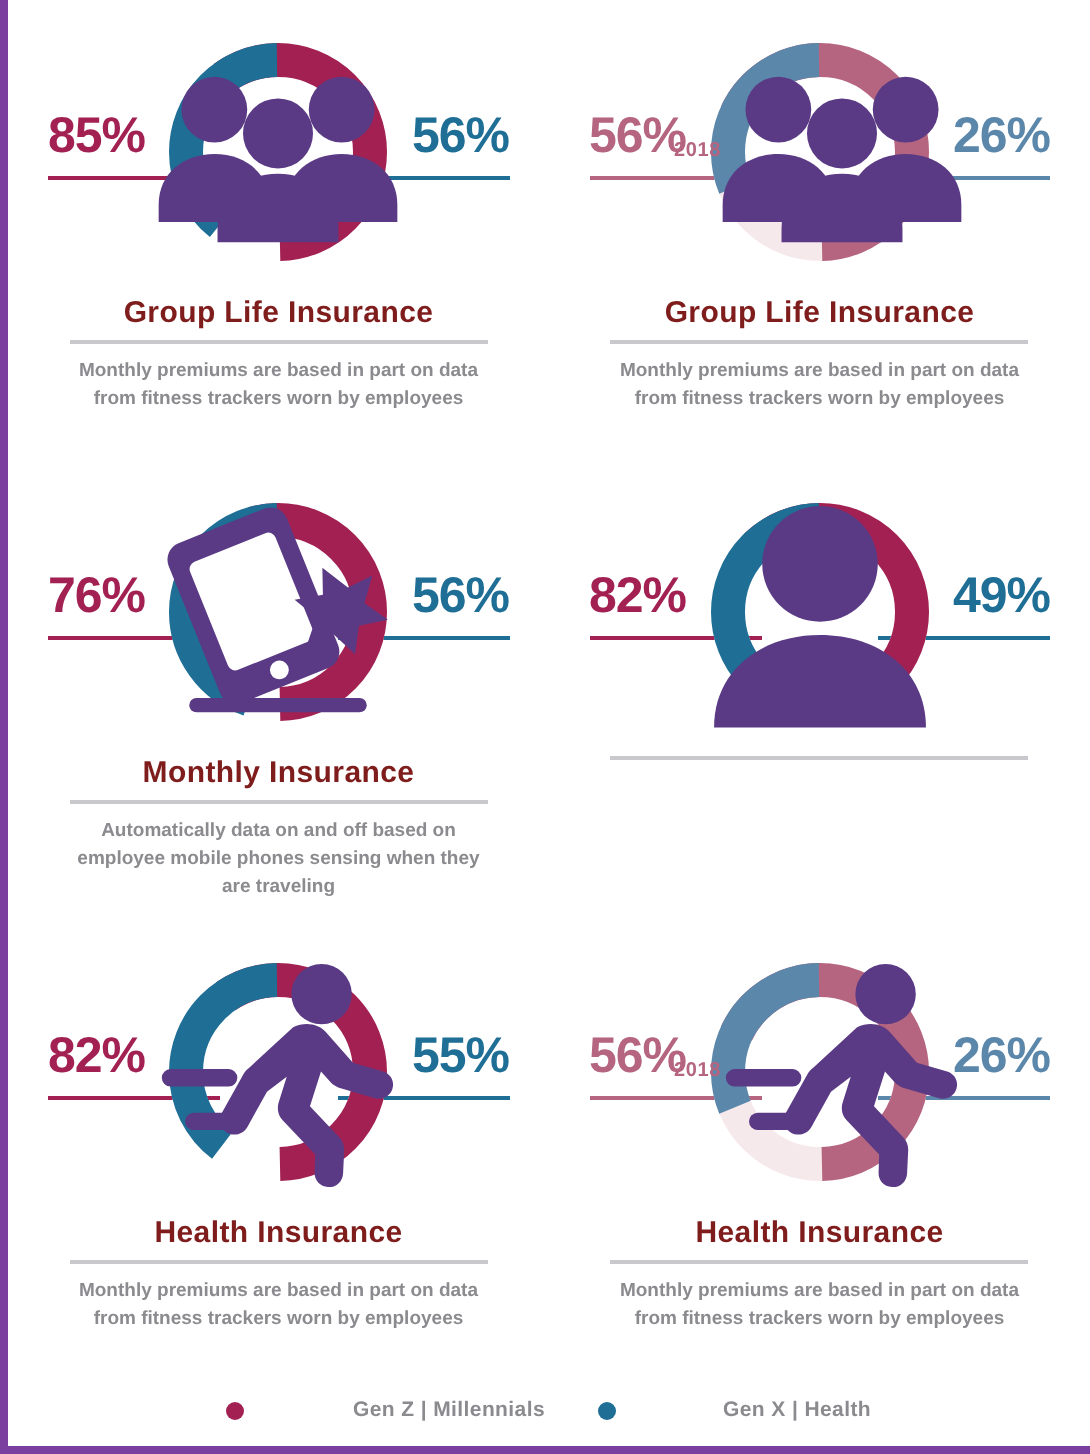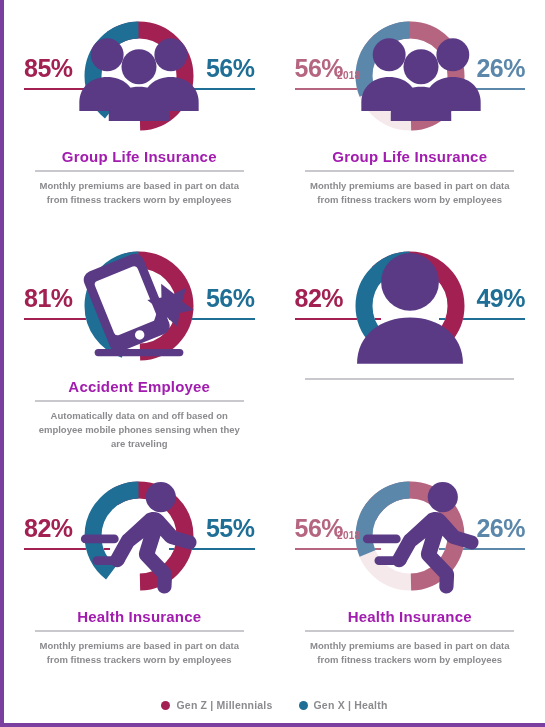--- a/index.html
+++ b/index.html
@@ -94,21 +94,21 @@
   }
   .glyph { line-height: 0; }
   .glyph svg { display: block; }
 
   
   .caption { width: 100%; margin-top: 4px; text-align: center; }
 
   .panel-title {
     font-size: 15px;
     font-weight: bold;
-    color: #a21caf;
+    color: #7f1d1d;
     letter-spacing: 0.2px;
     margin-bottom: 5px;
   }
 
   .divider {
     width: 86%;
     height: 2px;
     background: #c9c9cd;
     margin: 0 auto 7px auto;
   }
@@ -130,20 +130,21 @@
     justify-content: center;
     gap: 26px;
   }
   .legend-item { display: flex; align-items: center; gap: 6px; }
   .legend-dot { width: 9px; height: 9px; border-radius: 50%; }
   .legend-label {
     font-size: 10.5px;
     font-weight: bold;
     color: #8b8b8f;
     letter-spacing: 0.2px;
+    margin-left: 48px;
   }
 </style>
 </head>
 <body>
 
 <div id="infographic">
   <div class="grid" id="panel-grid">
       <div class="panel">
     <div class="donut-row">
       <div class="pct left" style="color:#a22152">85%</div>
@@ -211,21 +212,21 @@
     </div>
 
     <div class="caption">
       <div class="panel-title">Group Life Insurance</div>
       <div class="divider"></div>
       <div class="panel-desc">Monthly premiums are based in part on data from fitness trackers worn by employees</div>
     </div>
   </div>
       <div class="panel">
     <div class="donut-row">
-      <div class="pct left" style="color:#a22152">81%</div>
+      <div class="pct left" style="color:#a22152">76%</div>
       <div class="pct-rule left" style="background:#a22152"></div>
 
       <div class="donut-wrap">
         <svg viewBox="0 0 122 122">
               <circle cx="61" cy="61" r="46" fill="none" stroke="#ffffff" stroke-width="17"></circle>
               <circle cx="61" cy="61" r="46" fill="none" stroke="#a22152" stroke-width="17" stroke-dasharray="156.09750869925276 132.9290154310082" stroke-dashoffset="-1" transform="rotate(-90 61 61) scale(-1 1) translate(-122 0)"></circle>
               <circle cx="61" cy="61" r="46" fill="none" stroke="#1e6e96" stroke-width="17" stroke-dasharray="128.9290154310082 160.09750869925276" stroke-dashoffset="-159.09750869925276" transform="rotate(-90 61 61) scale(1 1) translate(0 0)"></circle>
             </svg>
         <div class="donut-center">
 
@@ -241,21 +242,21 @@
     </svg>
               </div>
         </div>
       </div>
 
       <div class="pct right" style="color:#1e6e96">56%</div>
       <div class="pct-rule right" style="background:#1e6e96"></div>
     </div>
 
     <div class="caption">
-      <div class="panel-title">Accident Employee</div>
+      <div class="panel-title">Monthly Insurance</div>
       <div class="divider"></div>
       <div class="panel-desc">Automatically data on and off based on employee mobile phones sensing when they are traveling</div>
     </div>
   </div>
       <div class="panel">
     <div class="donut-row">
       <div class="pct left" style="color:#a22152">82%</div>
       <div class="pct-rule left" style="background:#a22152"></div>
 
       <div class="donut-wrap">

